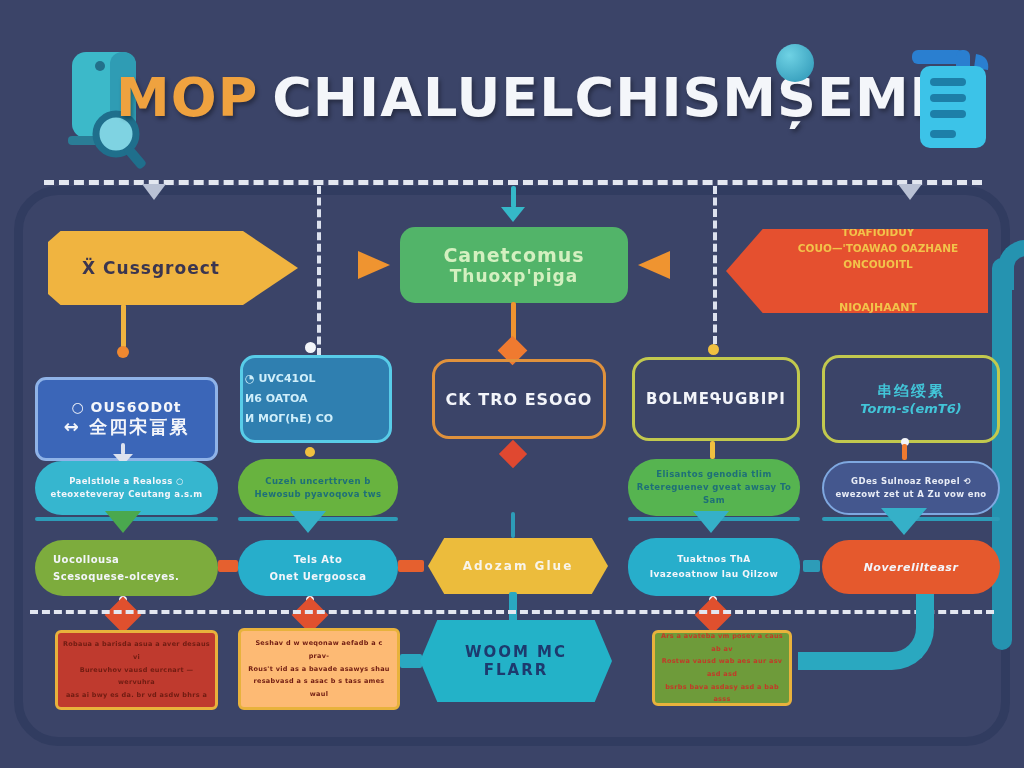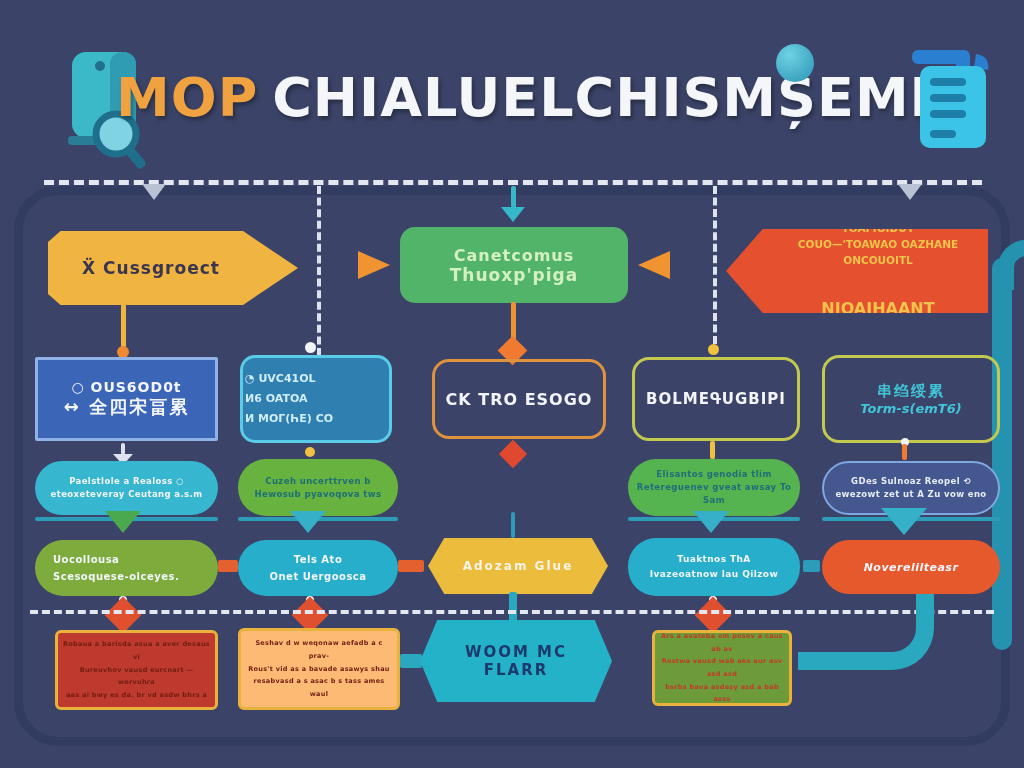--- a/index.html
+++ b/index.html
@@ -76,42 +76,42 @@
   <div class="abs tri-down" style="left:501px;top:207px;border-top:15px solid #35b8c8;"></div>
 
   <div class="abs box" style="left:48px;top:231px;width:250px;height:74px;background:#f0b440;
               clip-path:polygon(0% 15%,5% 0%,78% 0%,100% 50%,78% 100%,5% 100%,0% 85%);padding-right:44px;">
     <span class="t-bold" style="font-size:17px;color:#3a3550;letter-spacing:1px;">Ẍ Cussgroect</span>
   </div>
 
   <div class="abs tri-down" style="left:358px;top:251px;border-left:32px solid #ef9430;border-top:14px solid transparent;border-bottom:14px solid transparent;border-right:0;"></div>
 
   <div class="abs box" style="left:400px;top:227px;width:228px;height:76px;background:#52b469;border-radius:15px;">
-    <span class="t-bold" style="font-size:16px;color:#d4f0c0;letter-spacing:1px;">Canetcomus</span>
+    <span class="t-bold" style="font-size:19px;color:#d4f0c0;letter-spacing:1px;">Canetcomus</span>
     <span class="t-bold" style="font-size:17px;color:#d4f0c0;letter-spacing:1px;">Thuoxp'piga</span>
   </div>
 
   <div class="abs tri-down" style="left:638px;top:251px;border-right:32px solid #ef9430;border-top:14px solid transparent;border-bottom:14px solid transparent;border-left:0;"></div>
 
   <div class="abs box" style="left:726px;top:229px;width:262px;height:84px;background:#e5502f;
               clip-path:polygon(0 50%,14% 0,100% 0,100% 100%,14% 100%);padding-left:42px;">
     <span class="t-bold" style="font-size:10.5px;color:#f2c34a;line-height:1.5;">TOAFIOIDUY</span>
     <span class="t-bold" style="font-size:10.5px;color:#f2c34a;line-height:1.5;">COUO—'TOAWAO OAZHANE</span>
     <span class="t-bold" style="font-size:10.5px;color:#f2c34a;line-height:1.5;">ONCOUOITL</span>
-    <span class="t-bold" style="font-size:16px;color:#f2c34a;line-height:1.5;margin-top:28px;">NIOAJHAANT</span>
+    <span class="t-bold" style="font-size:11px;color:#f2c34a;line-height:1.5;margin-top:28px;">NIOAJHAANT</span>
   </div>
 
   <div class="abs stem" style="left:121px;top:304px;width:5px;height:44px;background:#f0b440;"></div>
   <div class="abs" style="left:117px;top:346px;width:12px;height:12px;border-radius:50%;background:#ef8830;"></div>
   <div class="abs stem" style="left:511px;top:302px;width:5px;height:40px;background:#ef9430;"></div>
   <div class="abs diamond" style="left:502px;top:340px;width:21px;height:21px;background:#ef7a30;"></div>
   <div class="abs" style="left:305px;top:342px;width:11px;height:11px;border-radius:50%;background:#f2f4f8;"></div>
   <div class="abs" style="left:708px;top:344px;width:11px;height:11px;border-radius:50%;background:#f0c040;"></div>
 
-  <div class="abs box" style="left:35px;top:357px;width:183px;height:84px;background:#3b66b8;border:3px solid #8fb3e8;border-radius:2px;">
+  <div class="abs box" style="left:35px;top:377px;width:183px;height:84px;background:#3b66b8;border:3px solid #8fb3e8;border-radius:11px;">
     <span class="t-bold t-white" style="font-size:14px;letter-spacing:1px;">○ OUS6OD0t</span>
     <span class="t-bold t-white" style="font-size:18px;letter-spacing:2px;">↔ 全四宋畐累</span>
   </div>
 
   <div class="abs box" style="left:240px;top:355px;width:152px;height:88px;background:#2f7fb0;border:3px solid #58cce8;border-radius:15px;align-items:flex-start;padding-left:2px;">
     <span class="t-bold" style="font-size:11px;color:#cfeefa;line-height:1.8;">◔ UVC41OL</span>
     <span class="t-bold" style="font-size:11px;color:#cfeefa;line-height:1.8;">И6 OATOA</span>
     <span class="t-bold" style="font-size:11px;color:#cfeefa;line-height:1.8;">Ͷ МОГ(ҺЕ) CO</span>
   </div>
 

